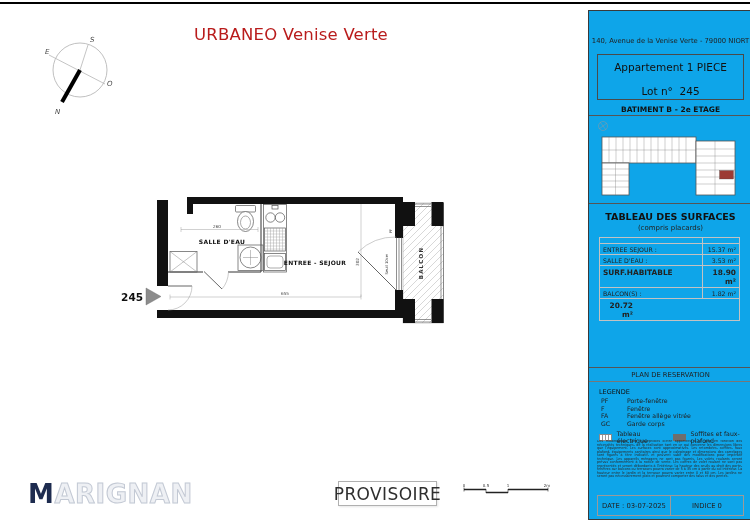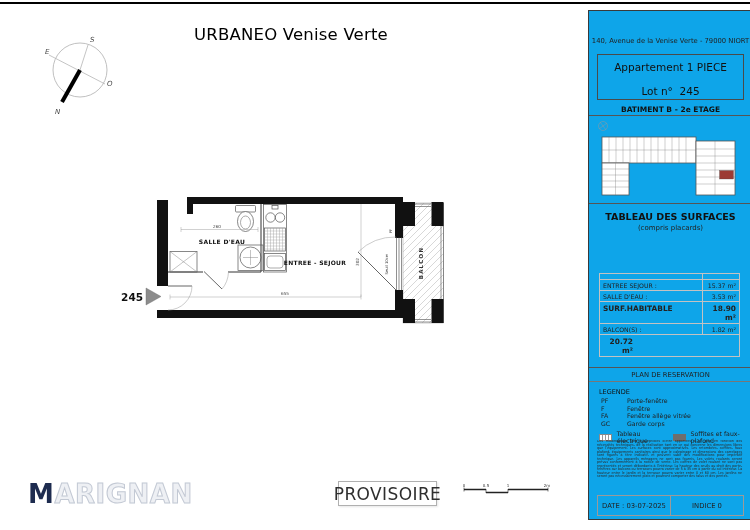--- a/index.html
+++ b/index.html
@@ -1,20 +1,20 @@
 <!DOCTYPE html>
 <html><head>
 <meta charset="utf-8">
 <style>
   html,body{margin:0;padding:0;background:#fff;}
   .sheet{position:relative;width:750px;height:530px;background:#fff;overflow:hidden;
          font-family:"DejaVu Sans",sans-serif;color:#222;}
   .top-rule{position:absolute;left:0;top:2px;width:750px;height:2px;background:#000;}
   .title{position:absolute;left:151px;top:25px;width:280px;text-align:center;
-         font-size:16.5px;letter-spacing:.2px;color:#000000;}
+         font-size:16.5px;letter-spacing:.2px;color:#b91c1c;}
   .compass{position:absolute;left:35px;top:28px;}
   .plan{position:absolute;left:120px;top:190px;}
   svg text{font-family:"DejaVu Sans",sans-serif;}
   
   .logo{position:absolute;left:28px;top:479px;font-size:26px;font-weight:800;
         letter-spacing:.5px;line-height:30px;}
   .logo .m{color:#1d2b4f;}
   .logo .rest{color:#eef0f4;-webkit-text-stroke:1px #c3c9d4;}
   .stamp{position:absolute;left:338px;top:481px;width:97px;height:23px;border:1px solid #b0b0b0;
          display:flex;align-items:center;justify-content:center;font-size:17px;font-weight:400;
@@ -30,21 +30,21 @@
   .unit-type{font-size:10.5px;font-weight:500;color:#111;}
   .unit-lot{font-size:10.5px;font-weight:500;color:#111;white-space:pre;margin-top:12px;}
   .batiment{position:absolute;top:94px;left:0;right:0;text-align:center;font-size:7.5px;
             font-weight:700;color:#111;}
   .div1{position:absolute;top:104px;left:0;right:0;border-top:1px solid #555;}
   .keyplan{position:absolute;top:106px;left:4px;}
   .div2{position:absolute;top:192px;left:0;right:0;border-top:1px solid #555;}
   .surf-title{position:absolute;top:200px;left:0;right:0;text-align:center;font-size:9.5px;
               font-weight:700;color:#111;}
   .surf-sub{position:absolute;top:213px;left:0;right:0;text-align:center;font-size:7px;color:#222;}
-  .surf-table{position:absolute;top:226px;left:10px;right:12px;border:1px solid #c2c2c2;margin-top:36px;}
+  .surf-table{position:absolute;top:226px;left:10px;right:12px;border:1px solid #c2c2c2;}
   .srow{display:flex;border-top:1px solid #c2c2c2;}
   .srow.spacer{border-top:none;height:5px;}
   .srow .lab{flex:1;padding:1.5px 3px;font-size:6.2px;color:#222;border-right:1px solid #c2c2c2;}
   .srow .val{width:36px;padding:1.5px 3px;font-size:6.2px;color:#222;text-align:right;}
   .srow.bold .lab,.srow.bold .val{font-size:7.4px;font-weight:700;}
   .resa{position:absolute;top:356px;left:0;right:0;height:15px;line-height:15px;text-align:center;
         font-size:6.8px;color:#222;border-top:1px solid #555;border-bottom:1px solid #777;}
   .legende{position:absolute;top:377px;left:10px;font-size:6.5px;color:#111;}
   .lrows{position:absolute;top:386px;left:12px;right:6px;}
   .lrow{display:flex;font-size:6.2px;color:#222;line-height:7.6px;}

